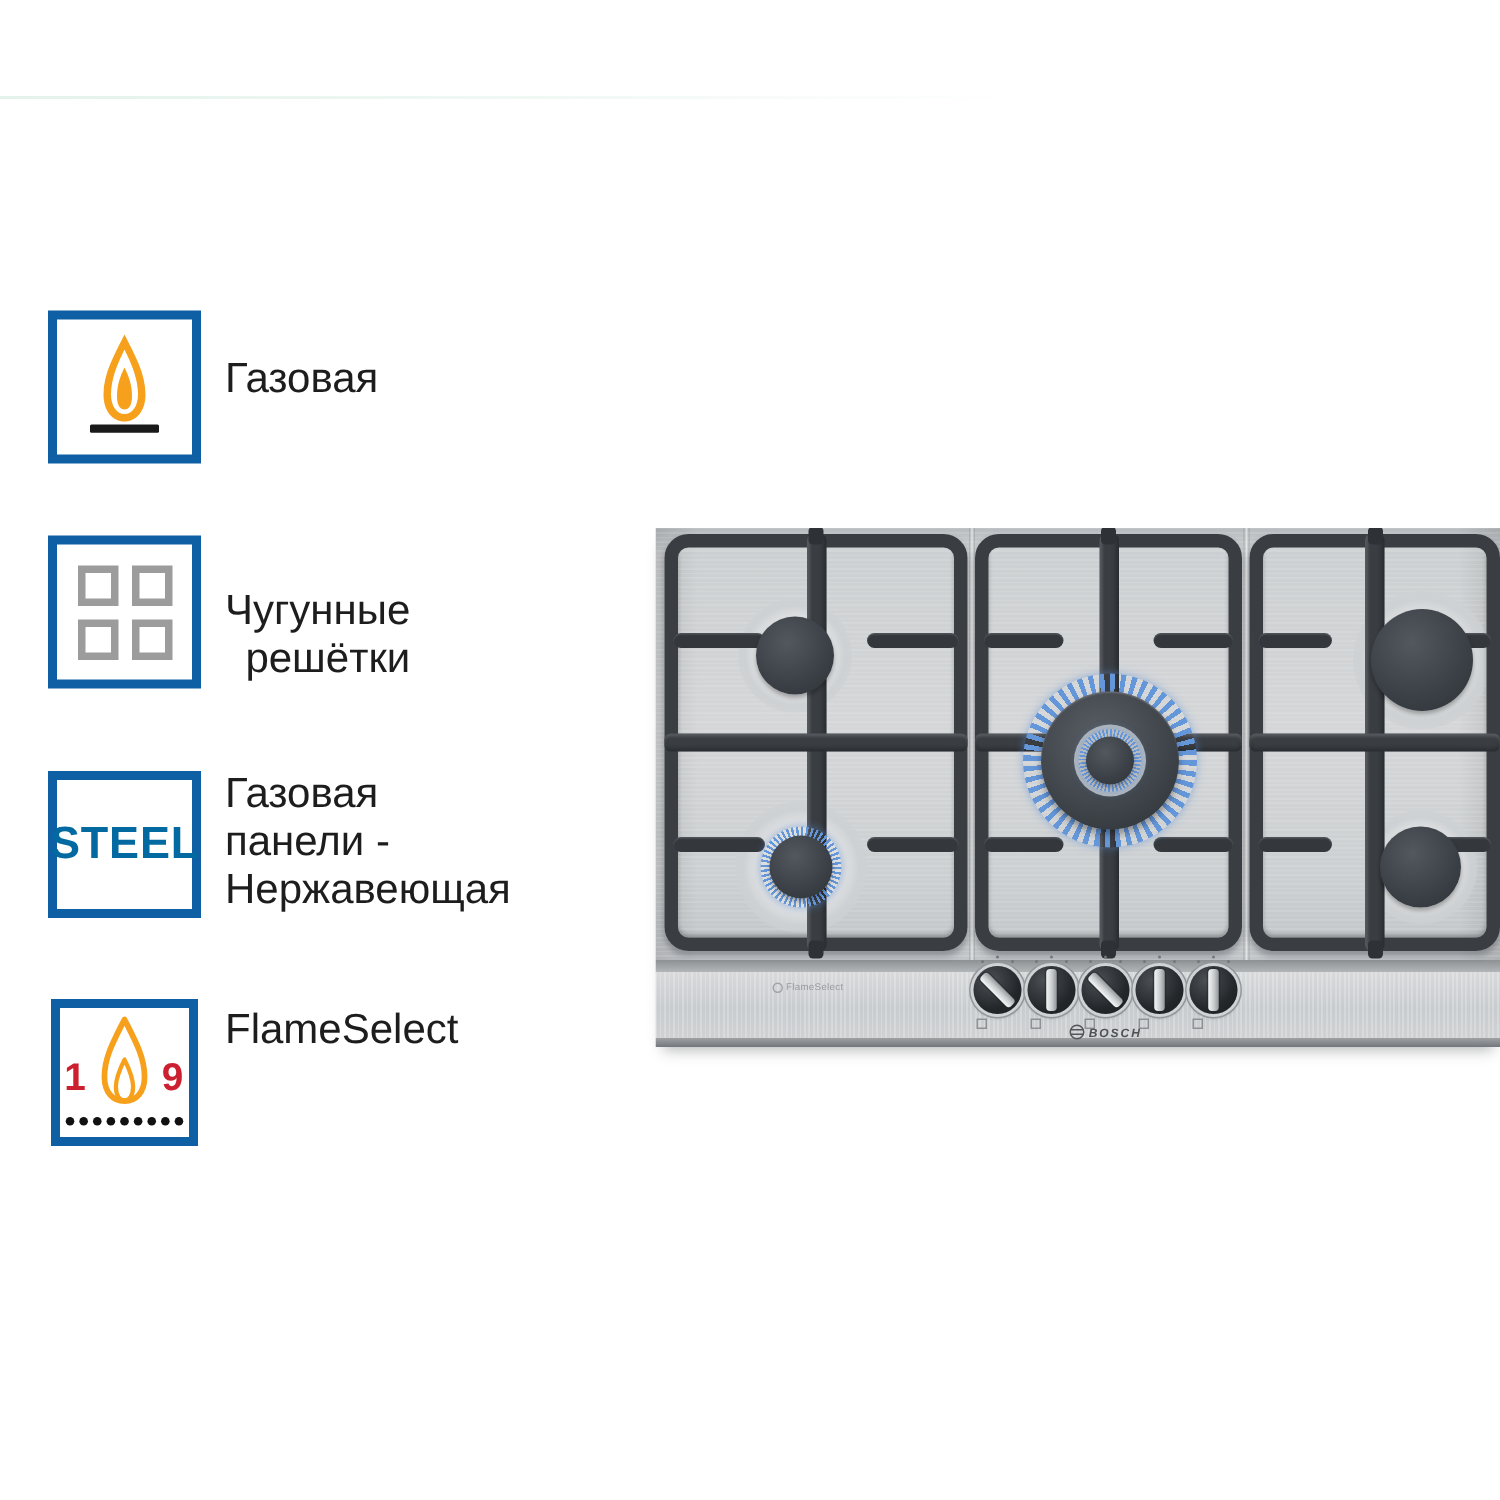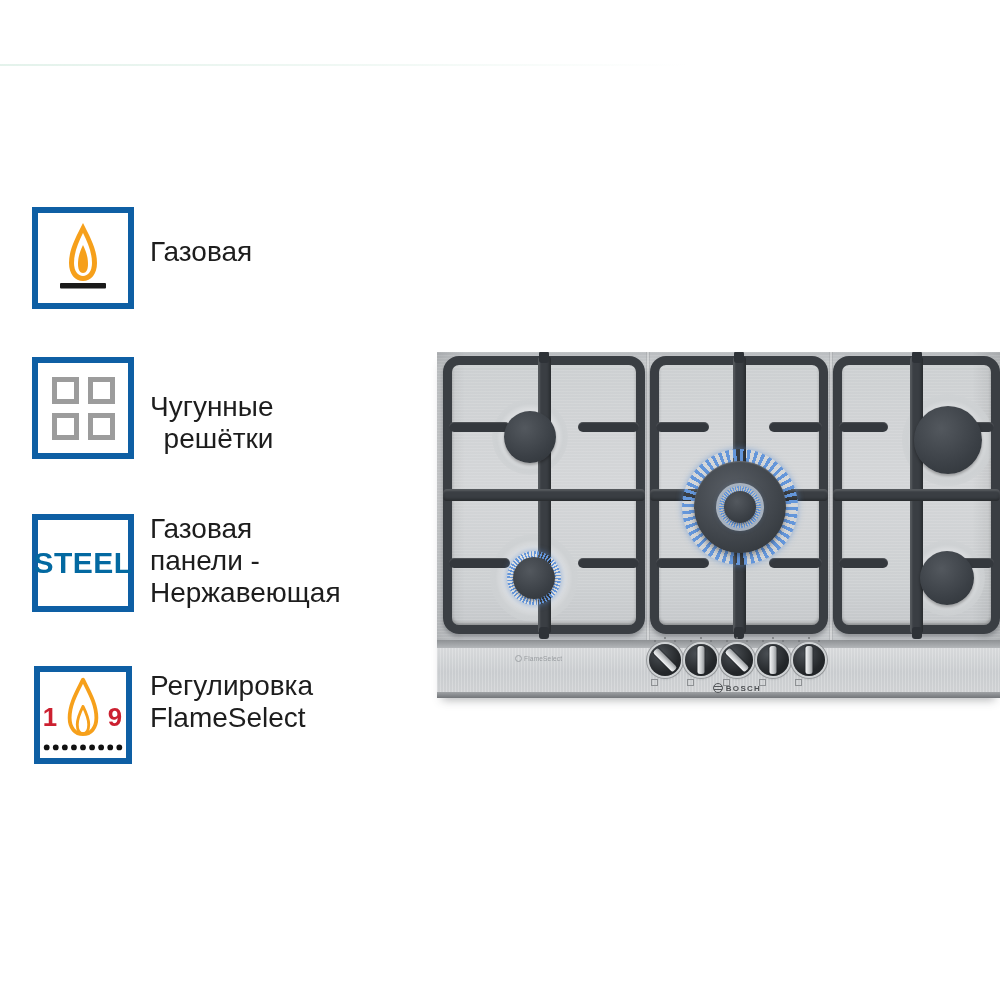--- a/index.html
+++ b/index.html
@@ -80,21 +80,21 @@
   .indic{position:absolute;width:7px;height:7px;box-sizing:border-box;border:1.5px solid #8e9194;z-index:4;}
 
   
   .etching{position:absolute;left:78px;top:303px;display:flex;align-items:center;gap:2px;z-index:4;opacity:.75;}
   .etching .fs-sym{width:7px;height:7px;border:1px solid #8e9296;border-radius:50%;box-sizing:border-box;}
   .etching .fs-text{font-size:6.5px;color:#84888c;letter-spacing:.2px;}
   .bosch{position:absolute;left:270px;top:331px;width:60px;display:flex;align-items:center;justify-content:center;gap:3px;z-index:4;}
   .bosch-sym{position:relative;width:10px;height:10px;box-sizing:border-box;border:1.5px solid #54575a;border-radius:50%;}
   .bosch-sym::before,.bosch-sym::after{content:"";position:absolute;left:0;right:0;height:1.4px;background:#54575a;}
   .bosch-sym::before{top:1.6px;} .bosch-sym::after{bottom:1.6px;}
-  .bosch-text{font-size:8px;font-weight:bold;letter-spacing:1.3px;color:#4e5154;}
+  .bosch-text{font-size:8px;font-weight:bold;letter-spacing:1.3px;color:#4e5154;font-style:italic;}
 </style>
 </head>
 <body>
 
 <div class="canvas">
   <div class="top-faint-line"></div>
 
   <div class="feature">
     <div class="icon-box" style="top:207px;">
       <svg width="90" height="90" viewBox="0 0 90 90">
@@ -147,21 +147,20 @@
           <circle cx="35.5" cy="79" r="3"></circle>
             <circle cx="45" cy="79" r="3"></circle>
             <circle cx="54.5" cy="79" r="3"></circle>
           <circle cx="64" cy="79" r="3"></circle>
             <circle cx="73.5" cy="79" r="3"></circle>
             <circle cx="83" cy="79" r="3"></circle>
         </g>
       </svg>
     </div>
     <div class="feature-label" style="top:670px;">
-        <div>Регулировка</div>
         <div>FlameSelect</div>
       </div>
   </div>
 
   <figure class="hob" style="margin:0;">
     <div class="surface"></div>
     <div class="seam" style="left:209px;"></div>
     <div class="seam" style="left:392px;"></div>
 
     <div class="bring" style="left:55px;top:47px;width:76px;height:76px;"></div>

